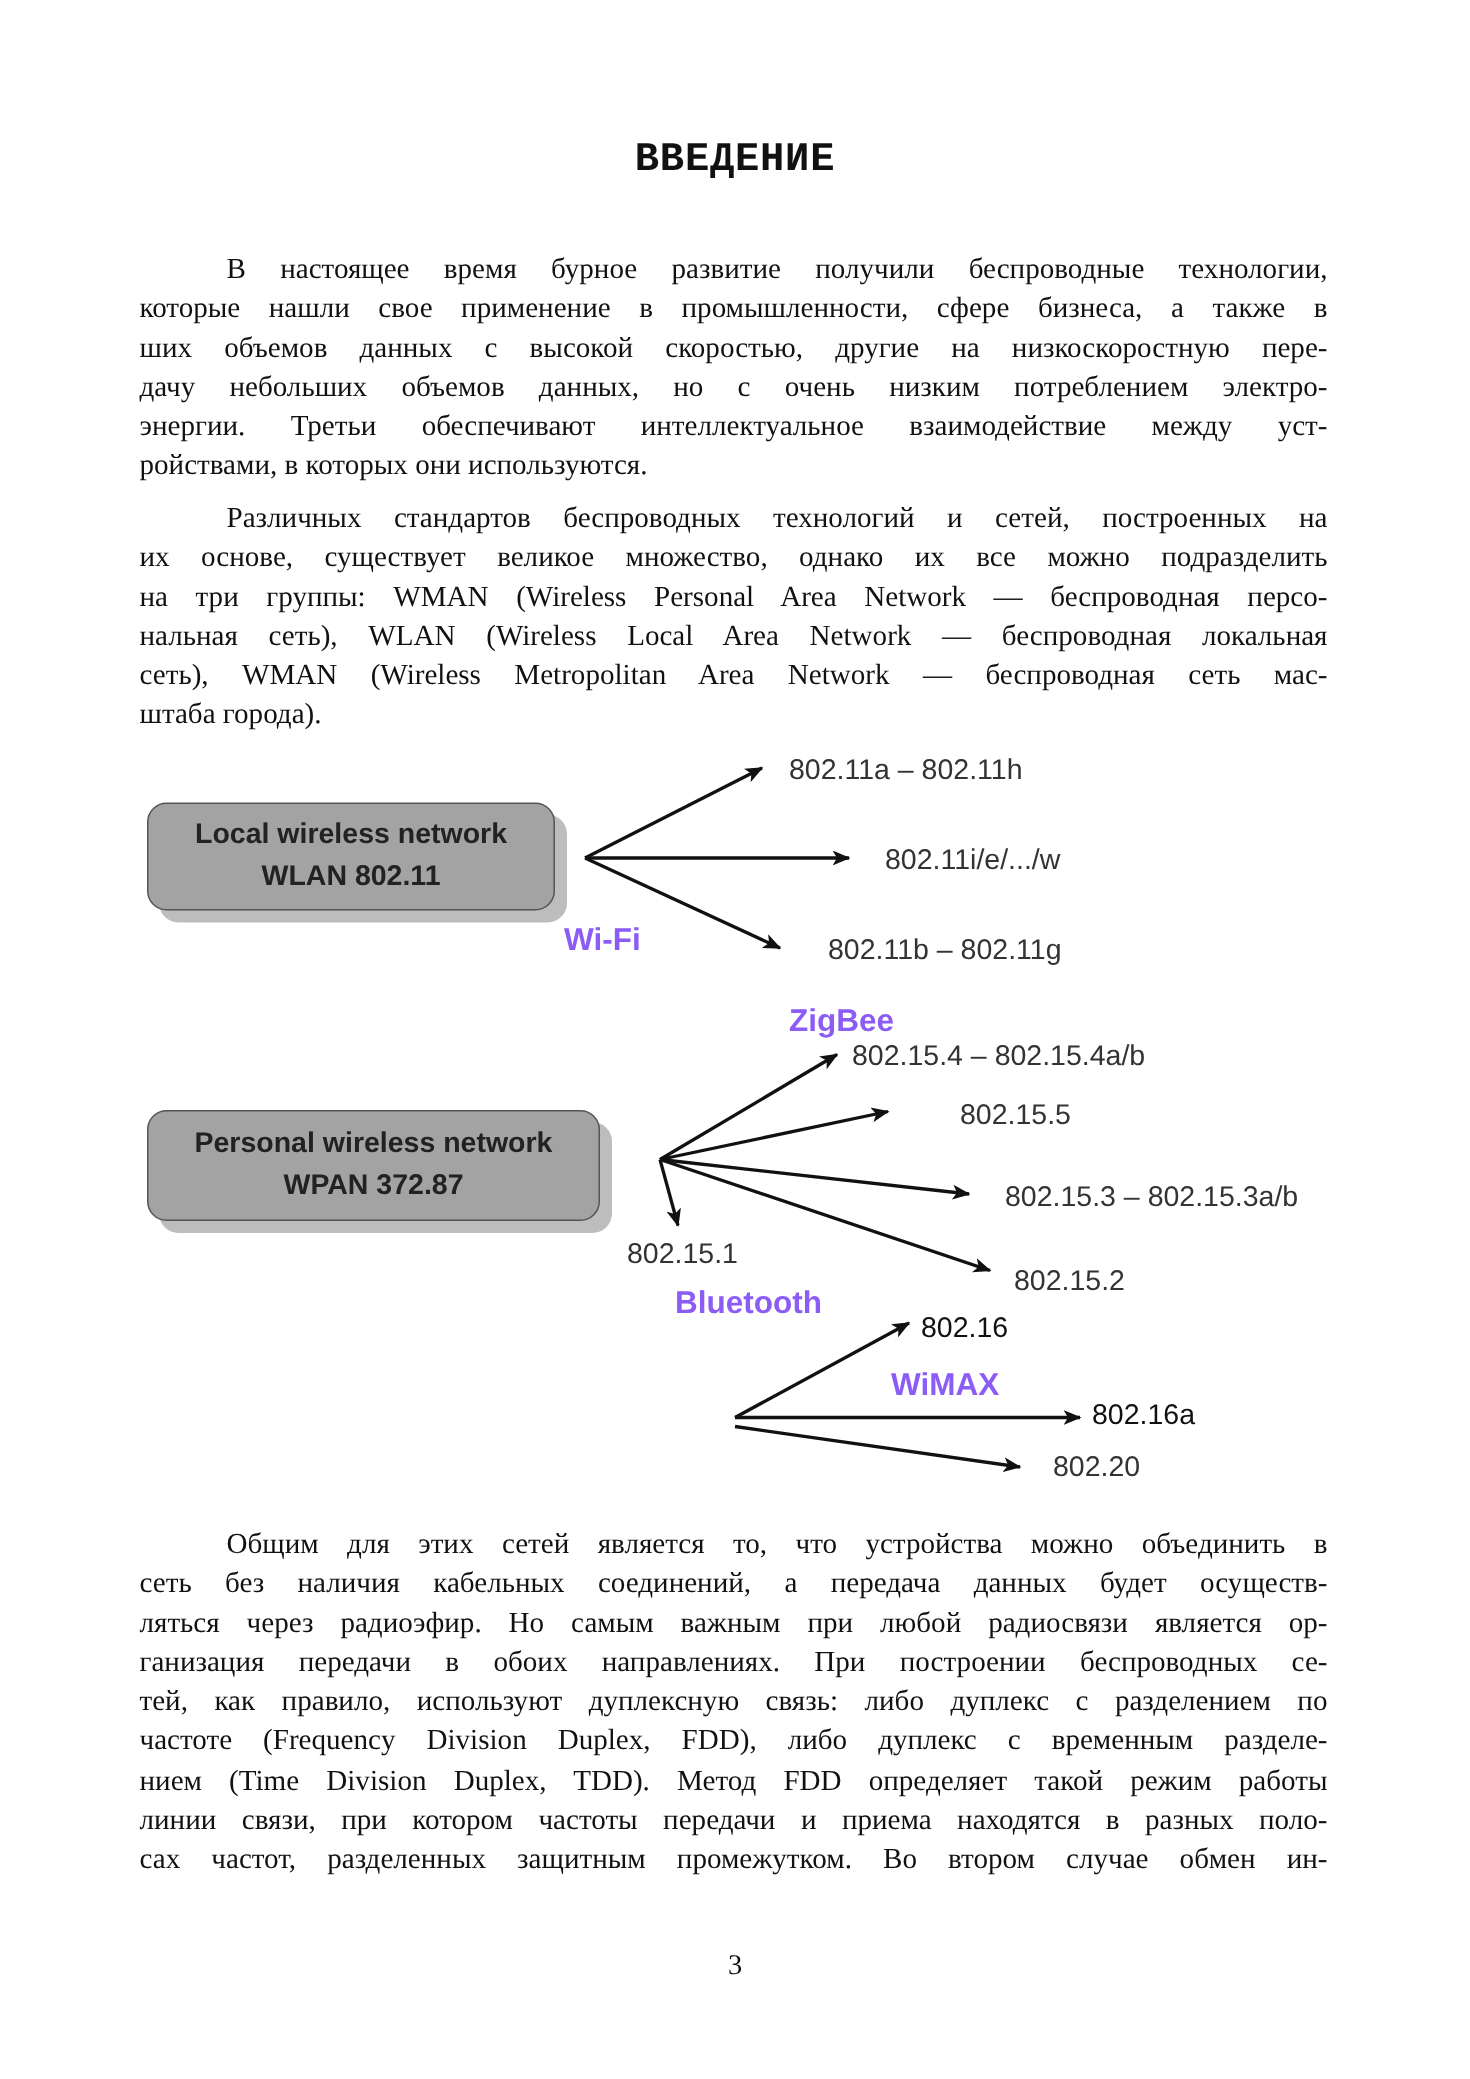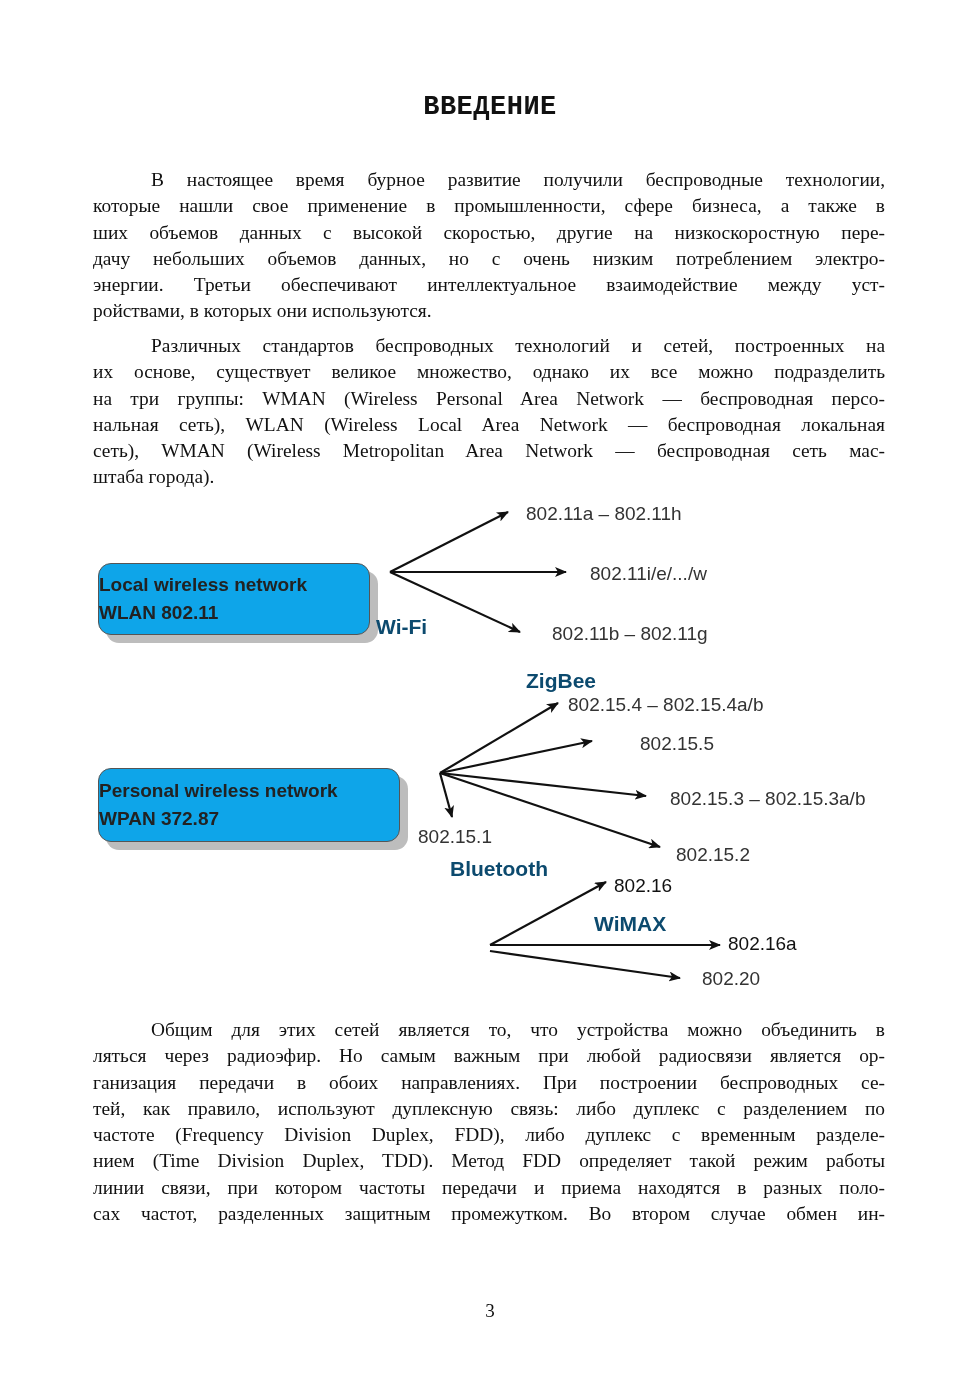--- a/index.html
+++ b/index.html
@@ -16,30 +16,29 @@
   .para .line { display: block; text-align: justify; text-align-last: justify; white-space: nowrap; height: 26.3px; }
   .para .line.indent { padding-left: 58px; }
   .para .line.last { text-align-last: left; }
   #p1 { top: 147px; margin-top: 20px; }
   #p2 { top: 333px; }
   #p3 { top: 1017px; }
 
   .diagram { position: absolute; left: 0; top: 495px; width: 980px; height: 520px; }
   .diagram svg { position: absolute; left: 0; top: 0; }
   .box {
-    position: absolute; background: #0ea5e9; border: 1.5px solid #555; border-radius: 13px;
+    position: absolute; background: #a3a3a3; border: 1.5px solid #555; border-radius: 13px;
     box-shadow: 8px 8px 0 #bdbdbd;
     font-family: "Liberation Sans", sans-serif; font-size: 19px; font-weight: bold;
-    text-align: left; display: flex; flex-direction: column; justify-content: center; line-height: 28px;
+    text-align: center; display: flex; flex-direction: column; justify-content: center; line-height: 28px;
     color: #222;
-    margin-top: 28px;
   }
   .box .normal { font-weight: normal; }
   .lbl { position: absolute; font-family: "Liberation Sans", sans-serif; font-size: 19px; color: #333; white-space: nowrap; }
-  .lbl.bold { font-weight: bold; color: #0c4a6e; font-size: 21px; text-align: center; }
+  .lbl.bold { font-weight: bold; color: #8b5cf6; font-size: 21px; text-align: center; }
   .lbl.dark { color: #111; }
   .pagenum {
     position: absolute; left: 0; top: 1300px; width: 980px; text-align: center;
     font-family: "Liberation Serif", serif; font-size: 19px;
   }
 </style>
 </head>
 <body>
 
 <div class="title">ВВЕДЕНИЕ</div>
@@ -109,20 +108,21 @@
   <div class="lbl bold" style="left:450px; top:362px;">Bluetooth</div>
 
   <div class="lbl dark" style="left:614px; top:380px;">802.16</div>
   <div class="lbl bold" style="left:594px; top:417px;">WiMAX</div>
   <div class="lbl dark" style="left:728px; top:438px;">802.16a</div>
   <div class="lbl" style="left:702px; top:473px;">802.20</div>
 </div>
 
 <div class="para" id="p3">
   <span class="line indent">Общим для этих сетей является то, что устройства можно объединить в</span>
+  <span class="line">сеть без наличия кабельных соединений, а передача данных будет осуществ-</span>
   <span class="line">ляться через радиоэфир. Но самым важным при любой радиосвязи является ор-</span>
   <span class="line">ганизация передачи в обоих направлениях. При построении беспроводных се-</span>
   <span class="line">тей, как правило, используют дуплексную связь: либо дуплекс с разделением по</span>
   <span class="line">частоте (Frequency Division Duplex, FDD), либо дуплекс с временным разделе-</span>
   <span class="line">нием (Time Division Duplex, TDD). Метод FDD определяет такой режим работы</span>
   <span class="line">линии связи, при котором частоты передачи и приема находятся в разных поло-</span>
   <span class="line">сах частот, разделенных защитным промежутком. Во втором случае обмен ин-</span>
 </div>
 
 <div class="pagenum">3</div>

